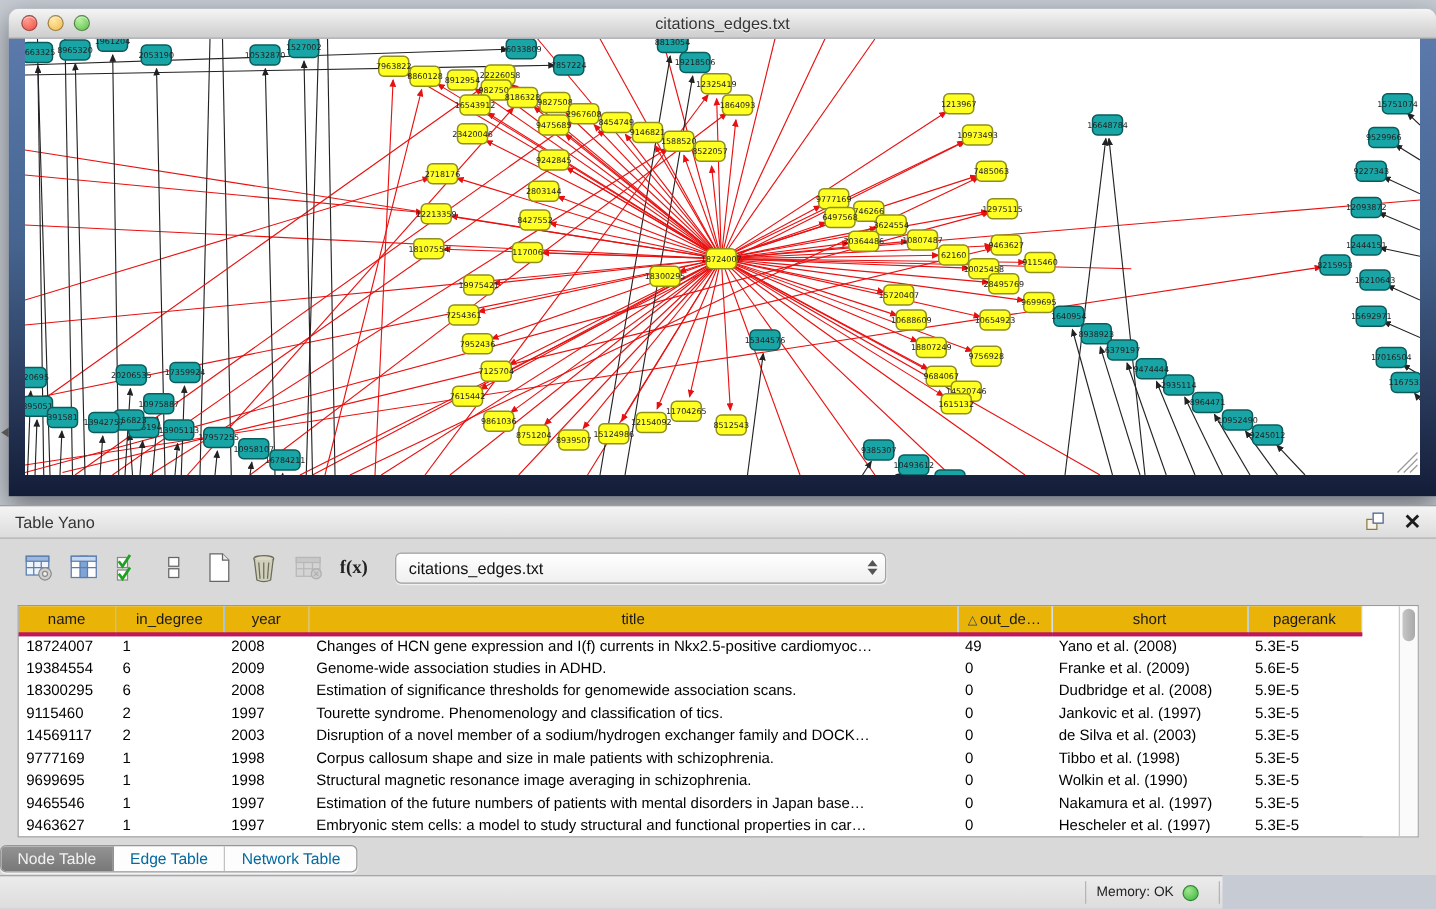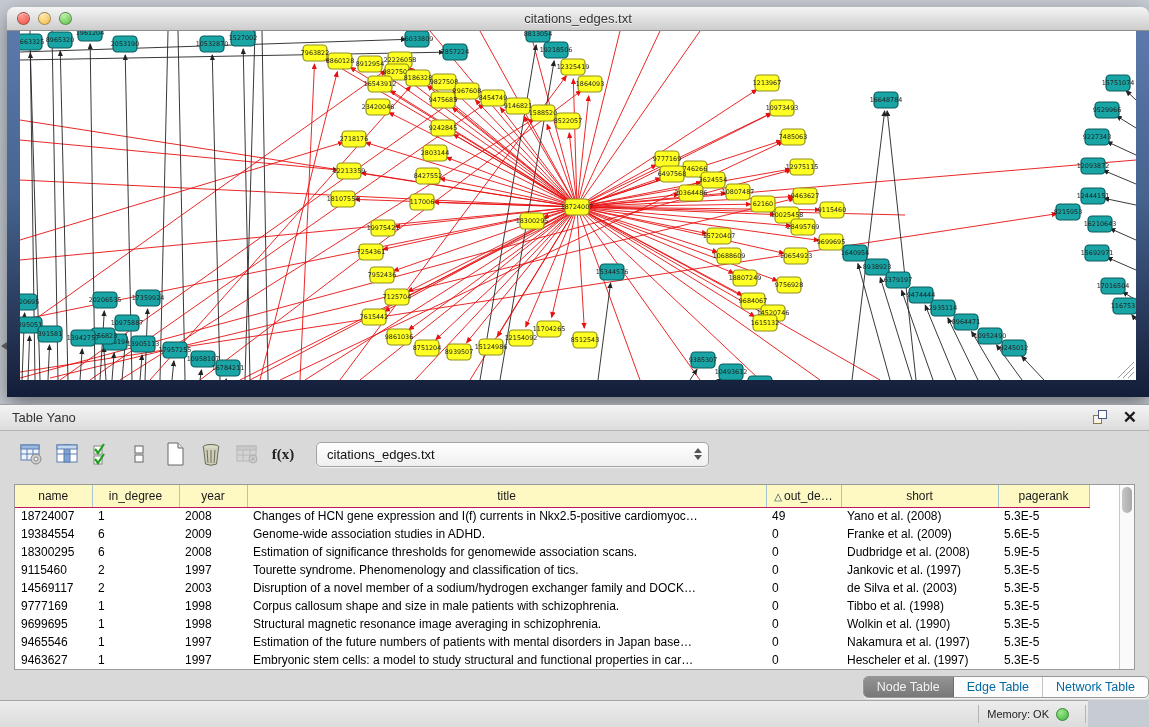--- a/index.html
+++ b/index.html
@@ -42,38 +42,38 @@
     background:linear-gradient(#ffffff,#efefef); display:flex; align-items:center;
     font-size:13px; color:#111; padding:0 6px 0 10px; box-shadow:0 1px 1px rgba(255,255,255,.7); }
   .combo .lbl { flex:1; }
   .stepper { display:flex; flex-direction:column; gap:2px; align-items:center; }
   .stepper .up { width:0; height:0; border-left:4px solid transparent; border-right:4px solid transparent; border-bottom:5px solid #555; }
   .stepper .dn { width:0; height:0; border-left:4px solid transparent; border-right:4px solid transparent; border-top:5px solid #555; }
 
   .table-wrap { position:absolute; left:14px; top:80px; width:1121px; height:186px;
     background:#fff; border:1px solid #9a9a9a; display:flex; }
   table { border-collapse:collapse; table-layout:fixed; font-size:12px; color:#000; }
-  thead th { height:22px; background:#fef9c3; border-right:1px solid #a5c4d4; border-bottom:1px solid #be185d;
+  thead th { height:22px; background:#eab308; border-right:1px solid #a5c4d4; border-bottom:3px solid #be185d;
     font-weight:normal; font-size:12px; color:#1a1a1a; overflow:hidden; white-space:nowrap; }
   tbody td { height:16px; padding:0 6px; white-space:nowrap; overflow:hidden; text-overflow:ellipsis; }
   .sort-tri { font-size:10px; color:#246; margin-right:2px; }
   .filler { flex:1; background:#fff; }
   .vscroll { width:15px; background:#fafafa; border-left:1px solid #c9c9c9; position:relative; }
   .vscroll .thumb { position:absolute; top:2px; left:2px; width:10px; height:26px; border-radius:6px;
     background:linear-gradient(90deg,#c6c6c6,#a9a9a9); }
 
-  .tabs-row { position:absolute; left:0; right:0; top:272px; display:flex; justify-content:flex-end; }
+  .tabs-row { position:absolute; left:0; right:0; top:272px; display:flex; justify-content:flex-start; }
   .seg-group { display:flex; border:1px solid #979797; border-radius:5px; overflow:hidden;
     background:#fdfdfd; box-shadow:0 1px 1px rgba(255,255,255,.8); font-size:12.5px; }
   .seg { padding:3px 13px; color:#0369a1; border-right:1px solid #c2c2c2; cursor:pointer; }
   .seg:last-child { border-right:none; }
   .seg.active { background:linear-gradient(#939393,#787878); color:#f2f2f2; border-right:1px solid #6e6e6e; }
 
   
-  .statusbar { position:absolute; top:700px; left:0; width:1088px; height:27px;
+  .statusbar { position:absolute; top:700px; left:0; width:978px; height:27px;
     background:linear-gradient(#ececec,#dcdcdc); border-top:1px solid #a6a6a6;
     display:flex; align-items:center; justify-content:flex-end; font-size:11px; color:#222; }
   .statusbar .vsep { width:1px; height:18px; background:#b5b5b5; margin:0 8px; }
   .mem-dot { width:13px; height:13px; border-radius:50%; margin:0 8px 0 7px;
     background:radial-gradient(circle at 35% 30%,#9fe88f,#3db33d); border:1px solid #2f8a2f; }
 
   .collapse-arrow { position:absolute; left:1px; top:342px; width:0; height:0;
     border-top:4px solid transparent; border-bottom:4px solid transparent; border-right:6px solid #555; }
 
   .icon-svg { display:block; }

